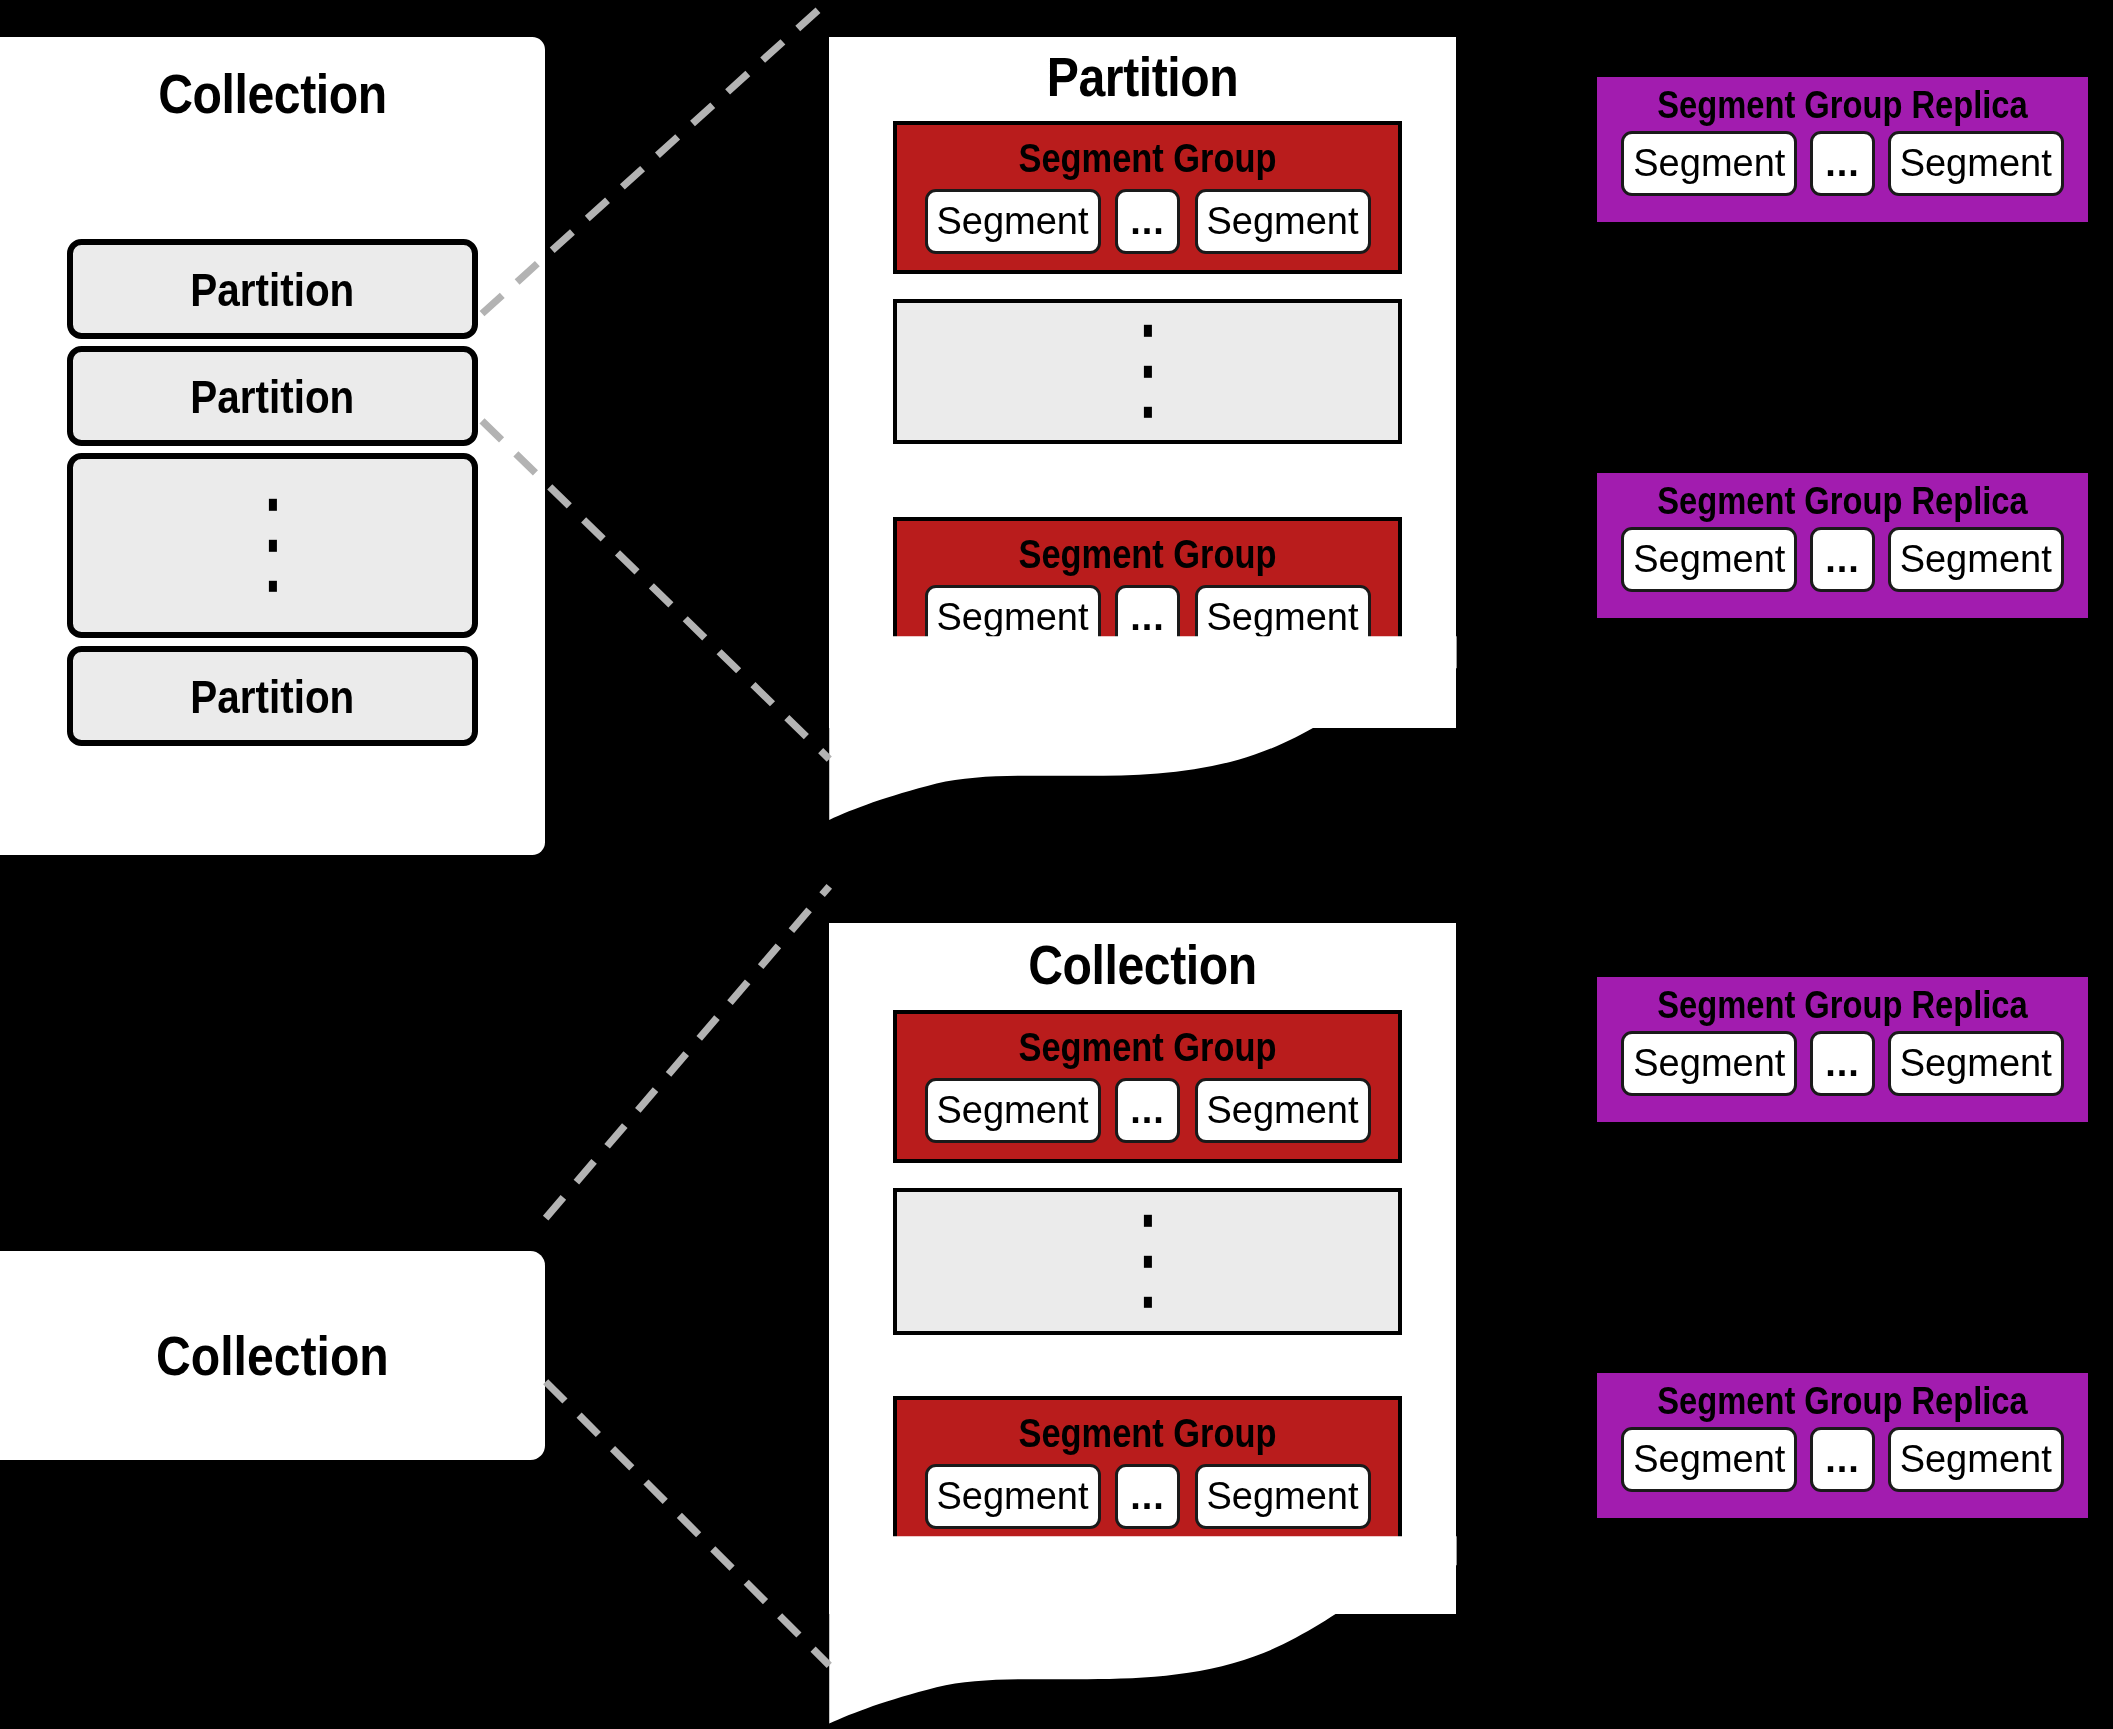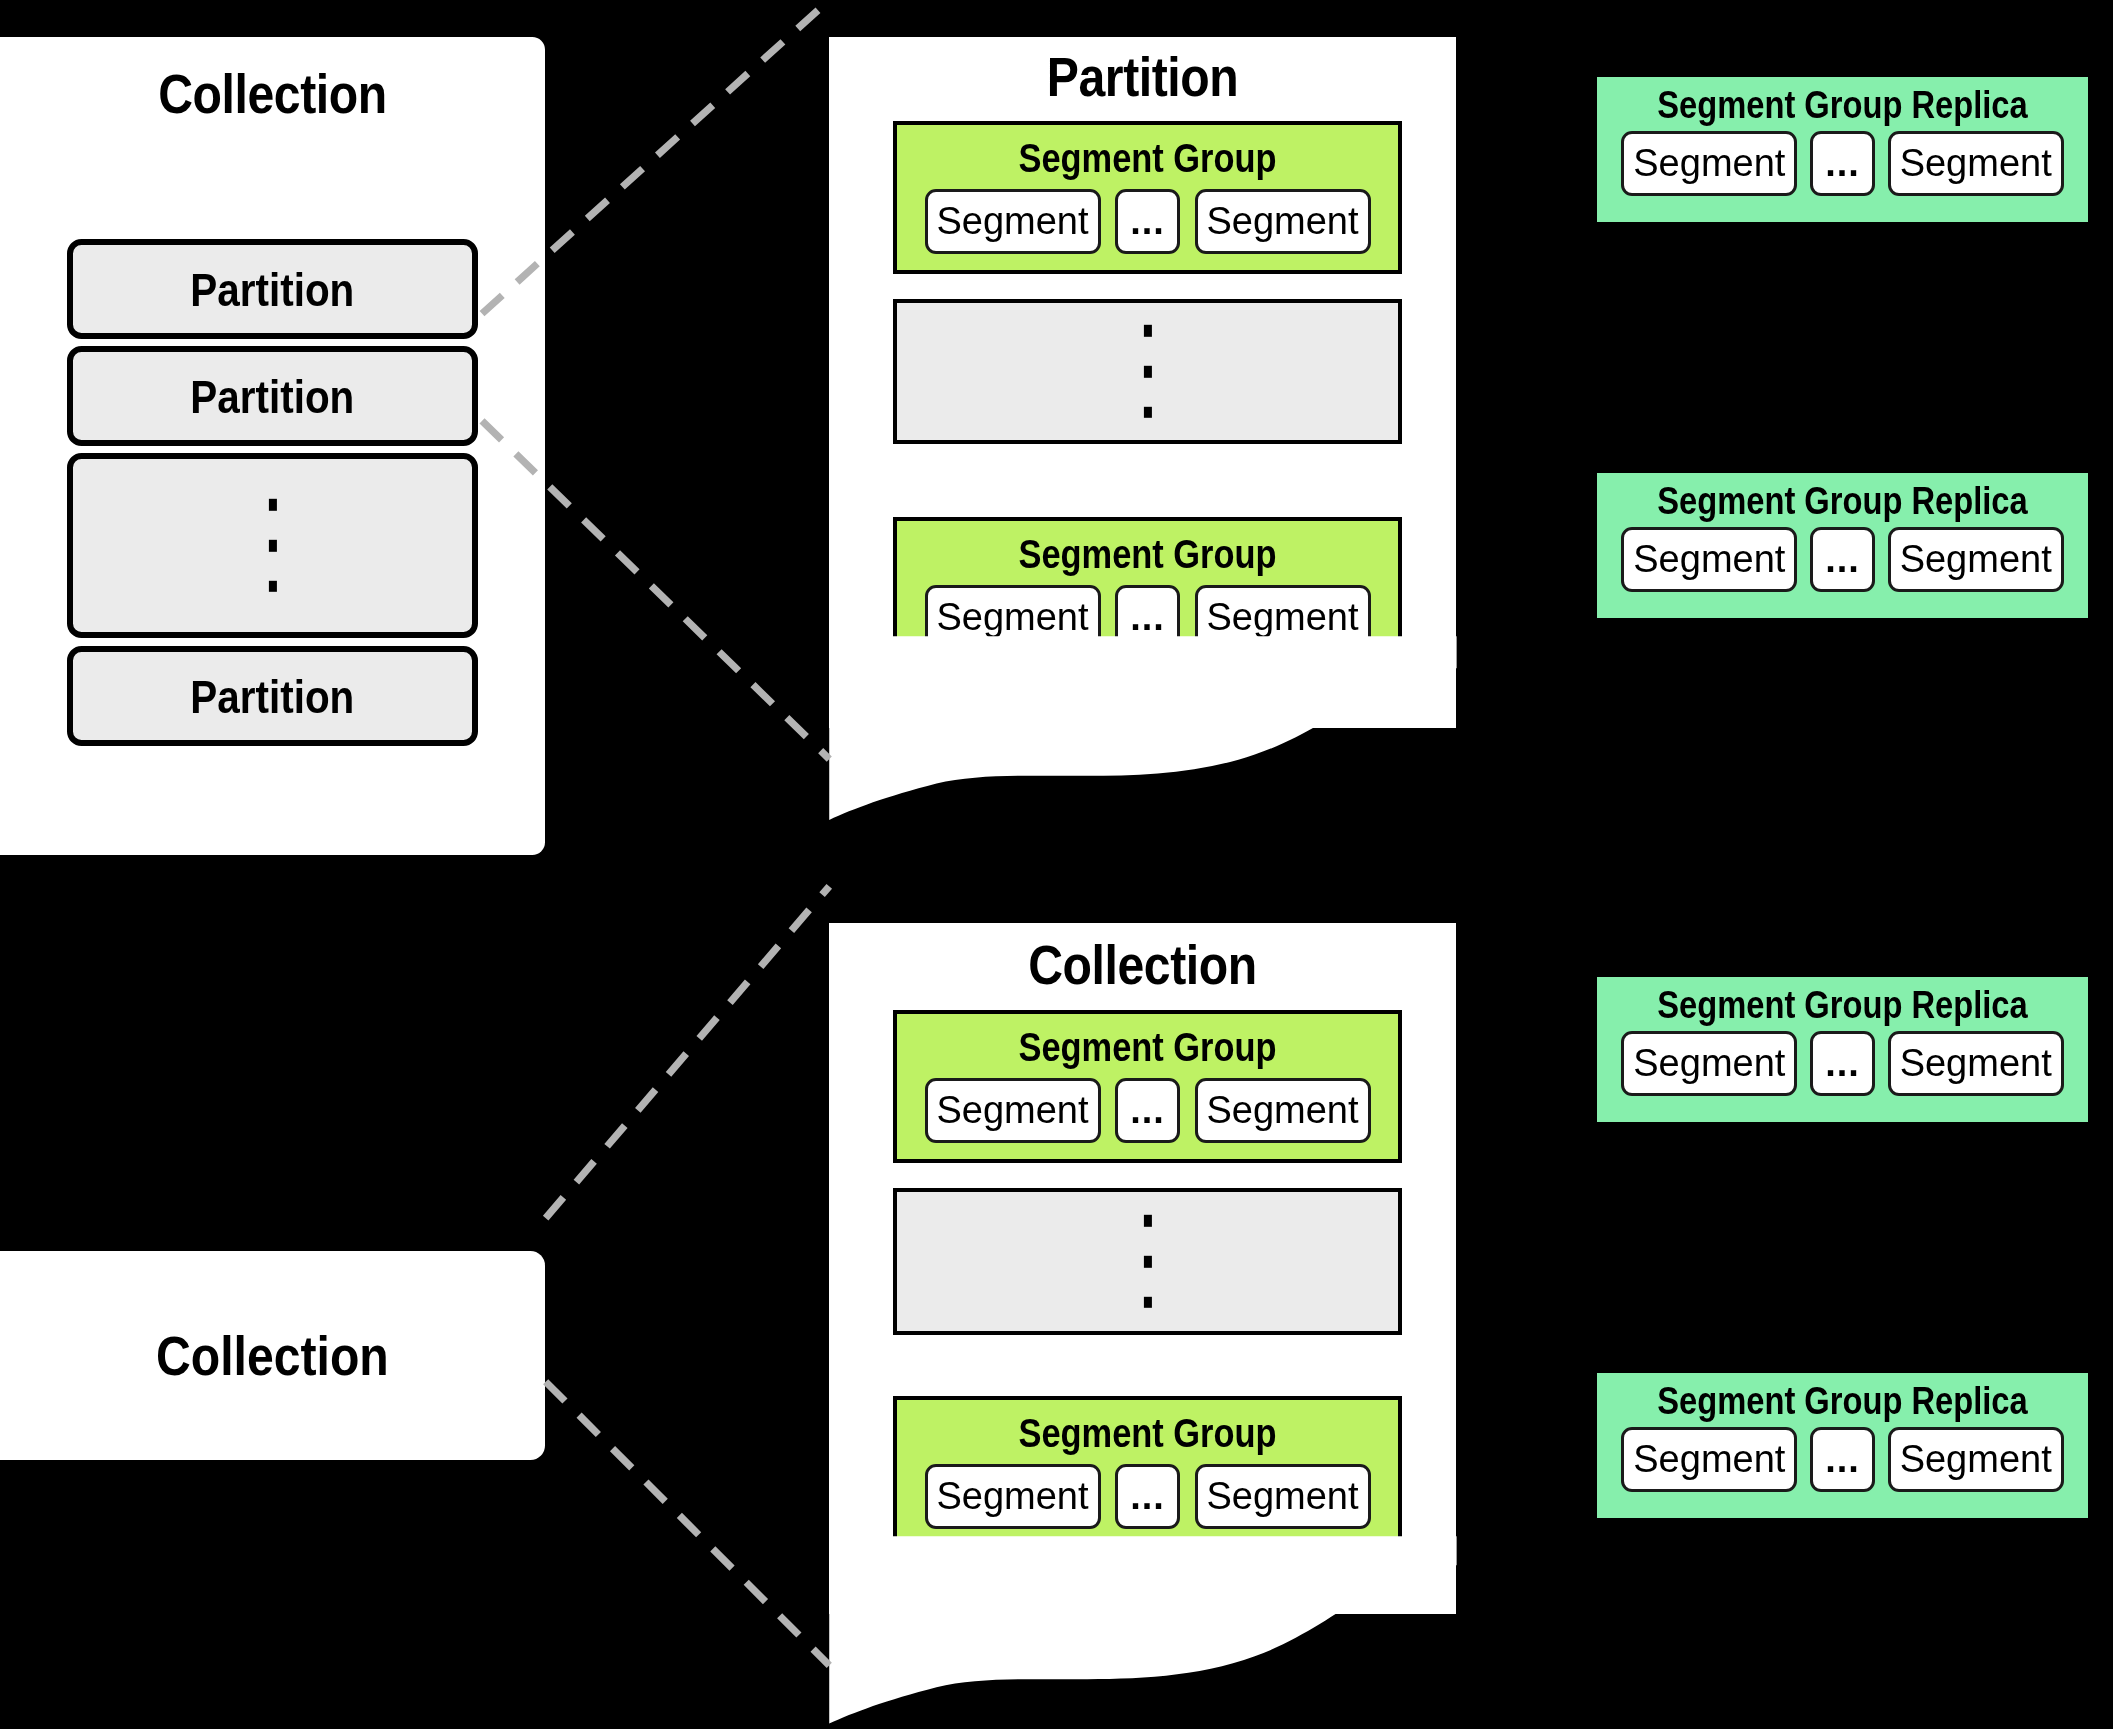--- a/index.html
+++ b/index.html
@@ -70,27 +70,27 @@
     display: block;
     width: 8.2px;
     height: 11.8px;
     background: #000000;
     margin: 14.5px 0;
   }
 
   
   .seg-group {
     position: absolute;
-    background: #bef264;
+    background: #b91c1c;
     border: 4.5px solid #000000;
     box-sizing: border-box;
   }
   .seg-group.noborder {
     border: none;
-    background: #86efac;
+    background: #a21caf;
   }
   .seg-group-title {
     text-align: center;
     font-weight: bold;
     font-size: 40px;
     color: #000000;
     line-height: 1.0;
     padding-top: 12.7px;
     transform: scaleX(0.86);
   }

